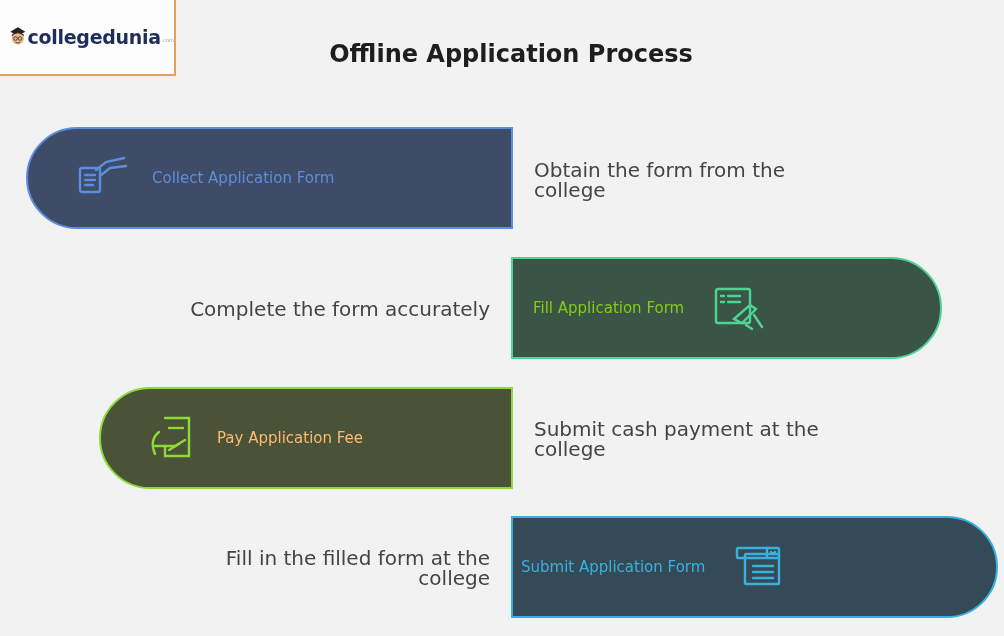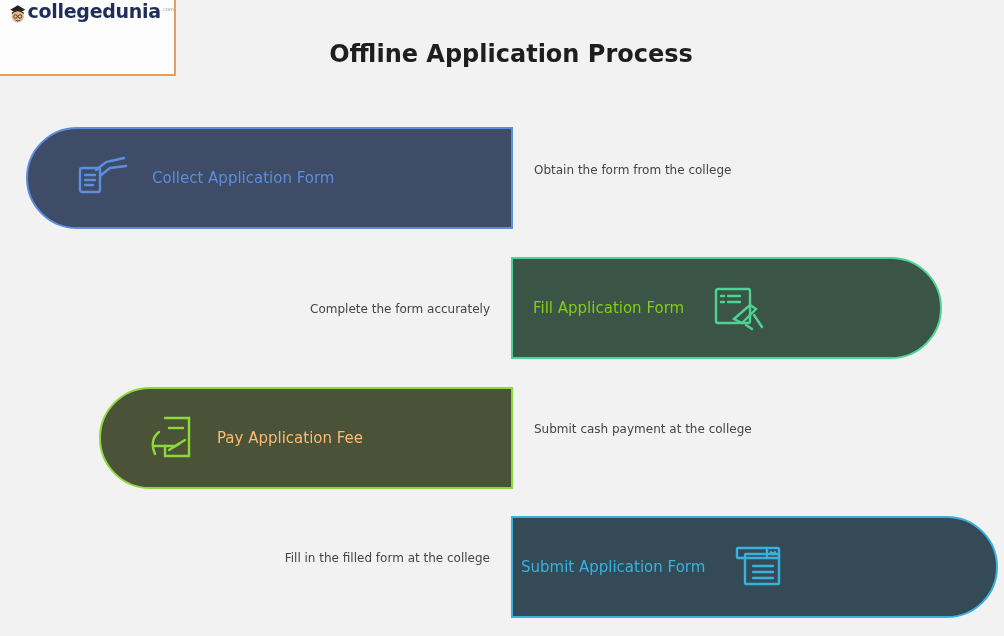--- a/index.html
+++ b/index.html
@@ -1,28 +1,28 @@
 <!DOCTYPE html>
 <html><head>
 <meta charset="utf-8">
 <style>
   html, body { margin:0; padding:0; }
   body { width:1004px; height:636px; background:#f2f2f2; position:relative; overflow:hidden;
          font-family:"DejaVu Sans","Liberation Sans",sans-serif; }
   .logo-box { position:absolute; left:0; top:0; width:176px; height:76px; background:#fdfdfd;
               border:2px solid #e0a060; border-left:none; border-top:none; box-sizing:border-box;
-              display:flex; padding-left:8px; }
+              display:flex; align-items:center; padding-left:8px; }
   .logo-text { font-size:19px; color:#1f2d5a; font-weight:bold; letter-spacing:-0.3px; }
   .logo-sub { font-size:5px; color:#999; margin-left:1px; margin-top:6px; }
   .title { position:absolute; left:0; width:1022px; top:40px; text-align:center; font-size:24px;
            font-weight:bold; color:#1e1e1e; }
   .pill { position:absolute; height:102px; box-sizing:border-box; display:flex; align-items:center; }
   .pill .label { font-size:15px; white-space:nowrap; }
   .pill svg { flex:none; }
-  .desc { position:absolute; font-size:12px; color:#444; line-height:20px; }
+  .desc { position:absolute; font-size:20px; color:#444; line-height:20px; }
 </style>
 </head>
 <body>
 
 <div class="logo-box">
   <svg width="26" height="30" viewBox="0 0 26 30">
     <polygon points="3,8 13,2 23,8 13,13" fill="#222"></polygon>
     <circle cx="13" cy="17" r="8" fill="#e8b88a"></circle>
     <path d="M5,14 Q13,6 21,14 L21,12 Q13,4 5,12 Z" fill="#3a2418"></path>
     <circle cx="10" cy="17" r="2.4" fill="none" stroke="#222" stroke-width="1"></circle>

